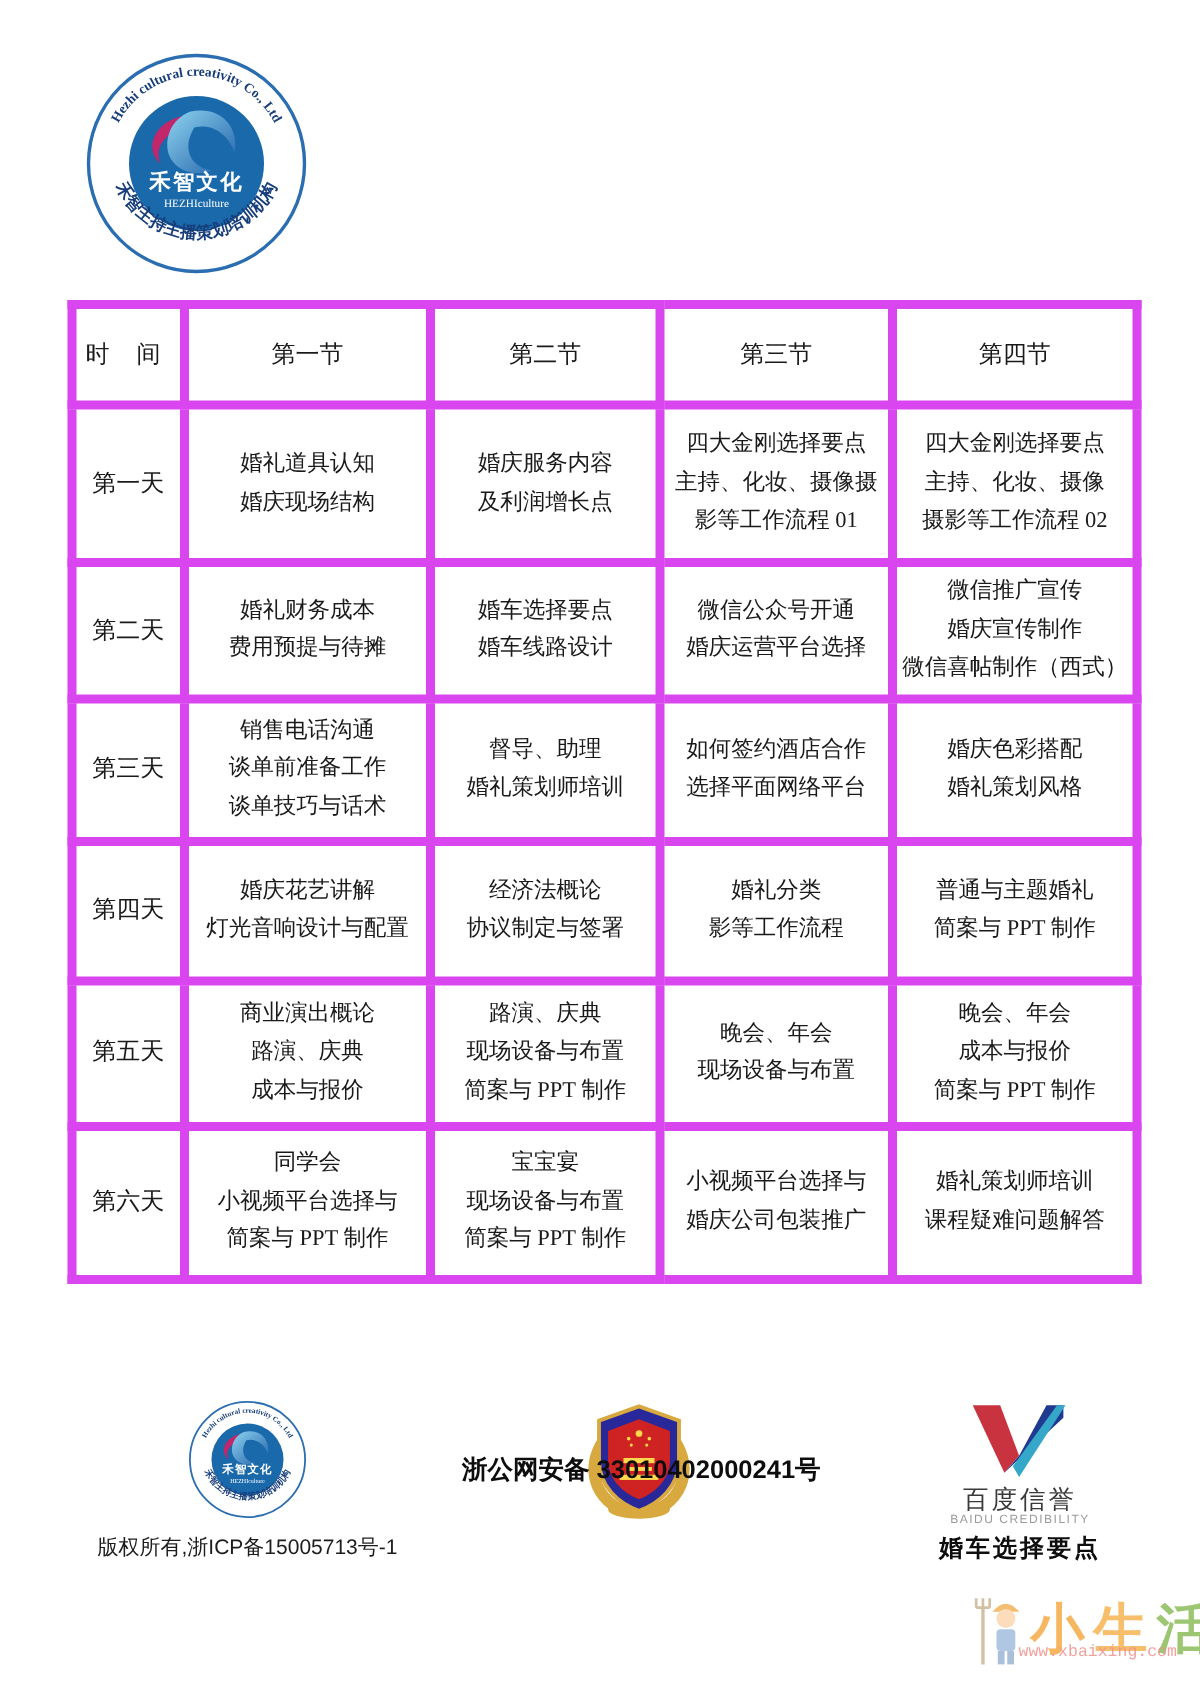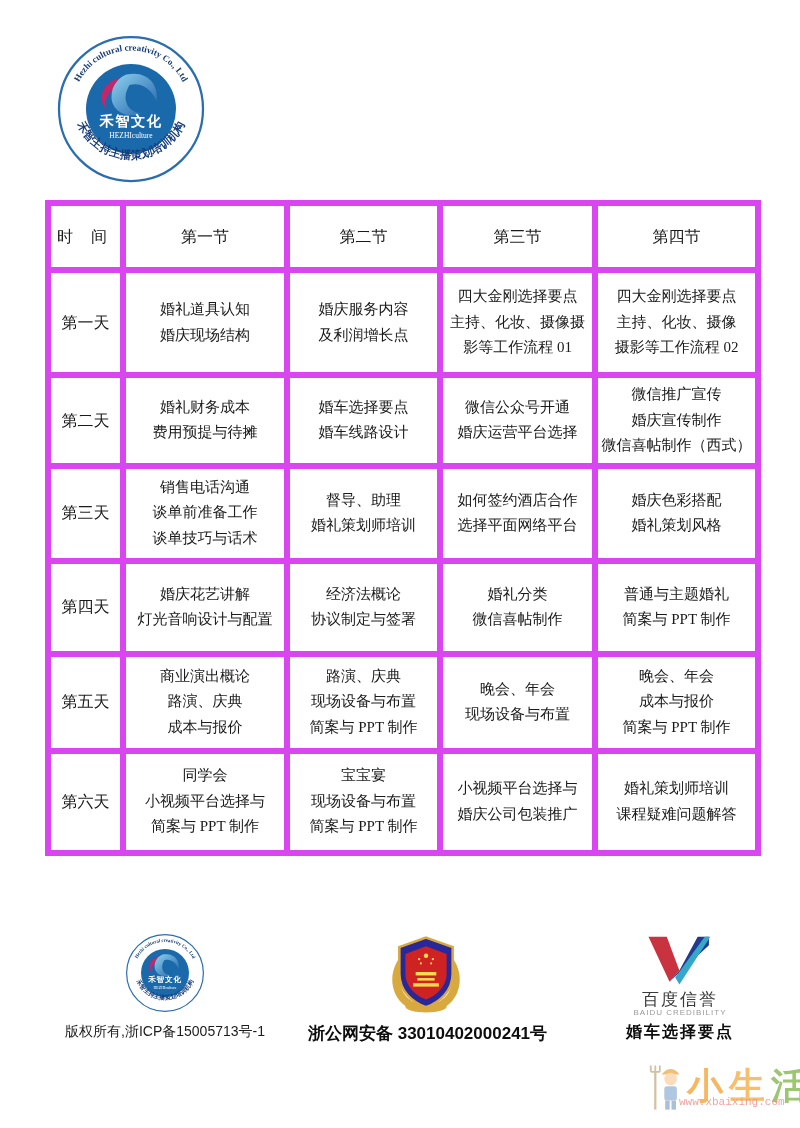--- a/index.html
+++ b/index.html
@@ -78,21 +78,21 @@
     font-size: 14px;
     color: #1c1c1c;
   }
   .police-badge {
     position: absolute;
     left: 383px; top: 926px;
     width: 86px; height: 92px;
   }
   .police-text {
     position: absolute;
-    left: 305px; top: 1022px;
+    left: 305px; top: 968px;
     width: 245px;
     text-align: center;
     font-family: "Liberation Sans", sans-serif;
     font-size: 17px;
     font-weight: bold;
     color: #0d0d0d;
   }
   .baidu-logo {
     position: absolute;
     left: 642px; top: 934px;
@@ -245,21 +245,21 @@
       <td>婚庆色彩搭配
 婚礼策划风格</td>
     </tr>
     <tr>
       <td class="day">第四天</td>
       <td>婚庆花艺讲解
 灯光音响设计与配置</td>
       <td>经济法概论
 协议制定与签署</td>
       <td>婚礼分类
-微信喜帖制作</td>
+影等工作流程</td>
       <td>普通与主题婚礼
 简案与 PPT 制作</td>
     </tr>
     <tr>
       <td class="day">第五天</td>
       <td>商业演出概论
 路演、庆典
 成本与报价</td>
       <td>路演、庆典
 现场设备与布置

